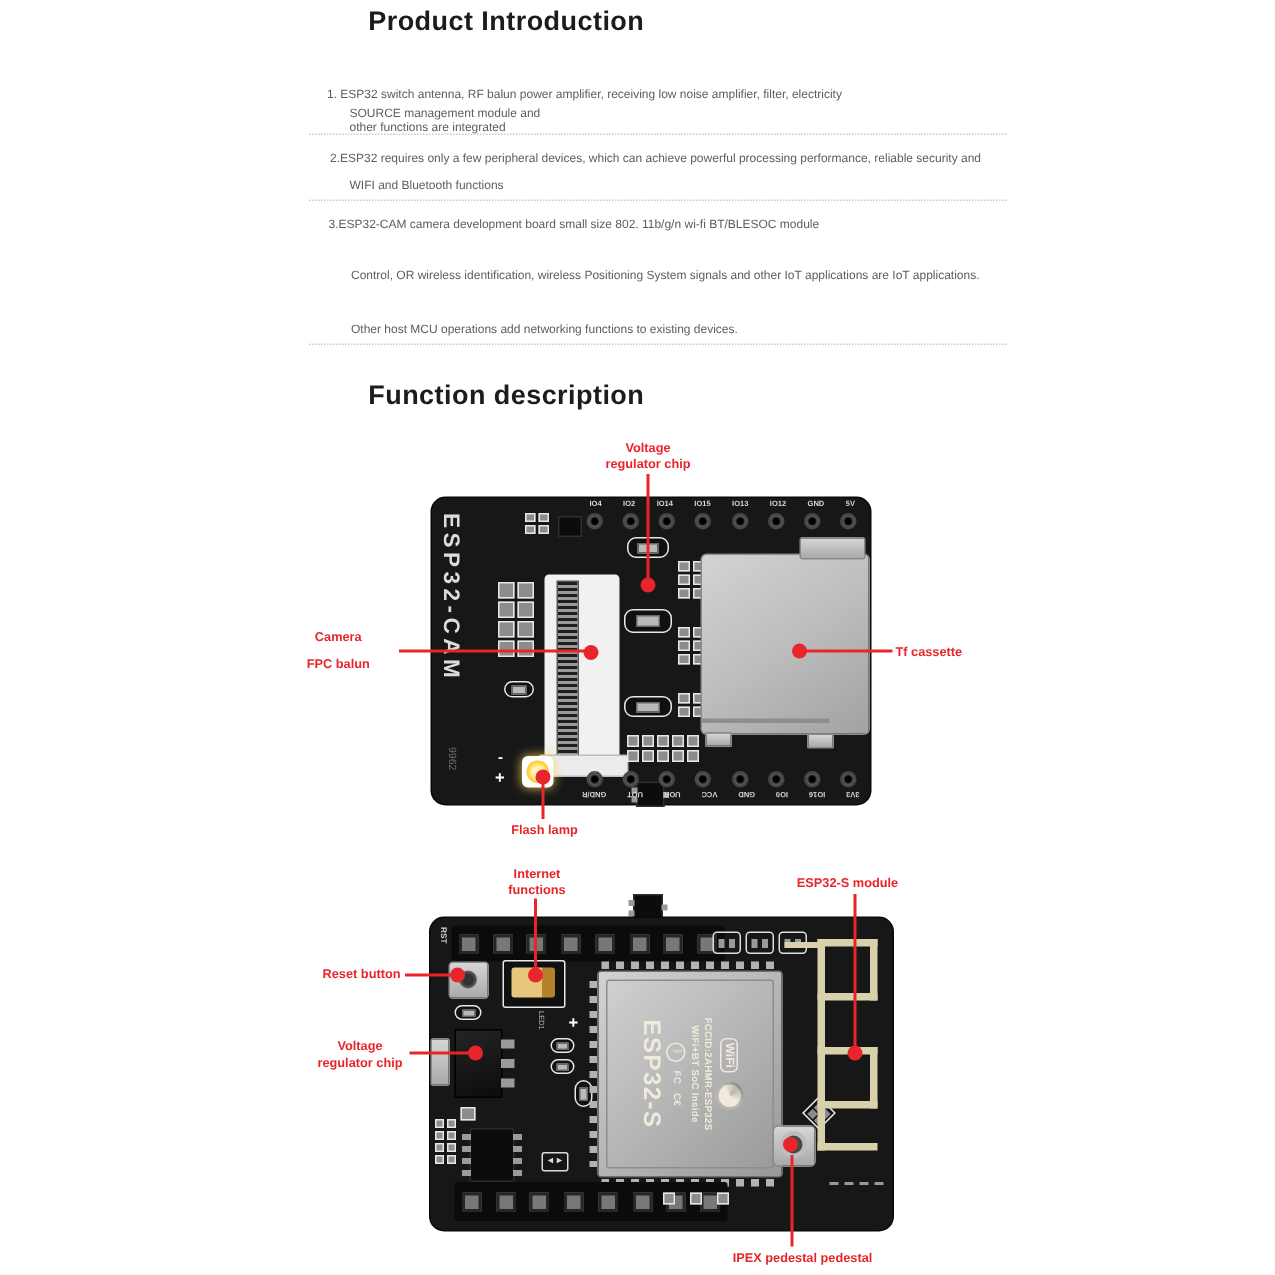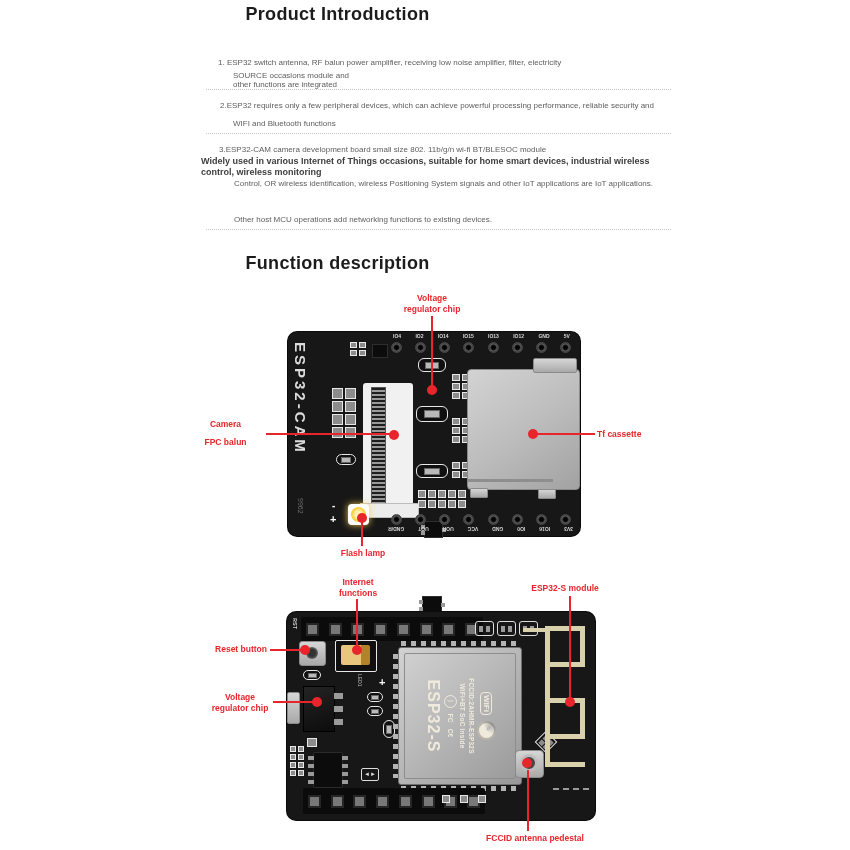--- a/index.html
+++ b/index.html
@@ -55,30 +55,29 @@
   .silver{background:linear-gradient(180deg,#d6d6d6,#a9a9a9);border:1px solid #8a8a8a;}
 </style>
 </head>
 <body>
 
 <div id="canvas">
 
   <div class="abs h-title" style="top:4px;left:0;">Product Introduction</div>
 
   <div class="abs body-text" style="left:218px;top:58px;">1. ESP32 switch antenna, RF balun power amplifier, receiving low noise amplifier, filter, electricity</div>
-  <div class="abs body-text" style="left:233px;top:71px;">SOURCE occasions module and</div>
+  <div class="abs body-text" style="left:233px;top:71px;">SOURCE management module and</div>
   <div class="abs body-text" style="left:233px;top:80px;">other functions are integrated</div>
   <div class="abs sep" style="left:206px;top:89px;"></div>
 
   <div class="abs body-text" style="left:220px;top:101px;">2.ESP32 requires only a few peripheral devices, which can achieve powerful processing performance, reliable security and</div>
   <div class="abs body-text" style="left:233px;top:119px;">WIFI and Bluetooth functions</div>
   <div class="abs sep" style="left:206px;top:133px;"></div>
 
   <div class="abs body-text" style="left:219px;top:145px;">3.ESP32-CAM camera development board small size 802. 11b/g/n wi-fi BT/BLESOC module</div>
-  <div class="abs body-bold" style="left:201px;top:156px;">Widely used in various Internet of Things occasions, suitable for home smart devices, industrial wireless control, wireless monitoring</div>
   <div class="abs body-text" style="left:234px;top:179px;">Control, OR wireless identification, wireless Positioning System signals and other IoT applications are IoT applications.</div>
   <div class="abs body-text" style="left:234px;top:215px;">Other host MCU operations add networking functions to existing devices.</div>
   <div class="abs sep" style="left:206px;top:229px;"></div>
 
   <div class="abs h-title" style="top:253px;left:0;">Function description</div>
 
   <div class="abs pcb" style="left:288px;top:332px;width:292px;height:204px;">
 
     <div class="abs pinrow" style="left:105px;top:1px;width:177px;">
       <span class="pinlabel">IO4</span>
@@ -399,17 +398,17 @@
   <div class="abs red-line" style="left:270px;top:649px;width:32px;height:2px;"></div>
   <div class="abs red-dot" style="left:300px;top:645px;"></div>
 
   <div class="abs red-label" style="left:200px;top:692px;width:80px;">
     <div>Voltage</div>
     <div>regulator chip</div>
   </div>
   <div class="abs red-line" style="left:273px;top:701px;width:40px;height:2px;"></div>
   <div class="abs red-dot" style="left:312px;top:697px;"></div>
 
-  <div class="abs red-label" style="left:475px;top:833px;width:120px;">FCCID antenna pedestal</div>
+  <div class="abs red-label" style="left:475px;top:833px;width:120px;">IPEX pedestal pedestal</div>
   <div class="abs red-line" style="left:527px;top:770px;width:2px;height:61px;"></div>
   <div class="abs red-dot" style="left:522px;top:758px;"></div>
 
 </div>
 
 </body></html>

